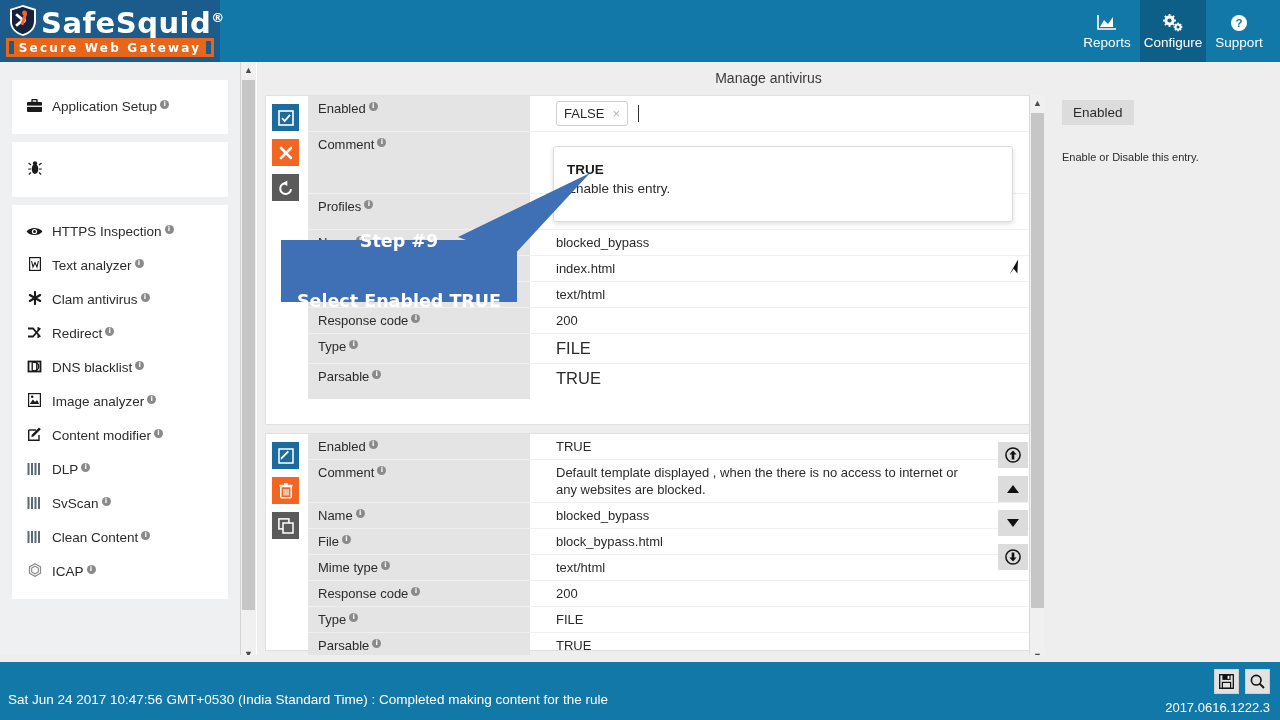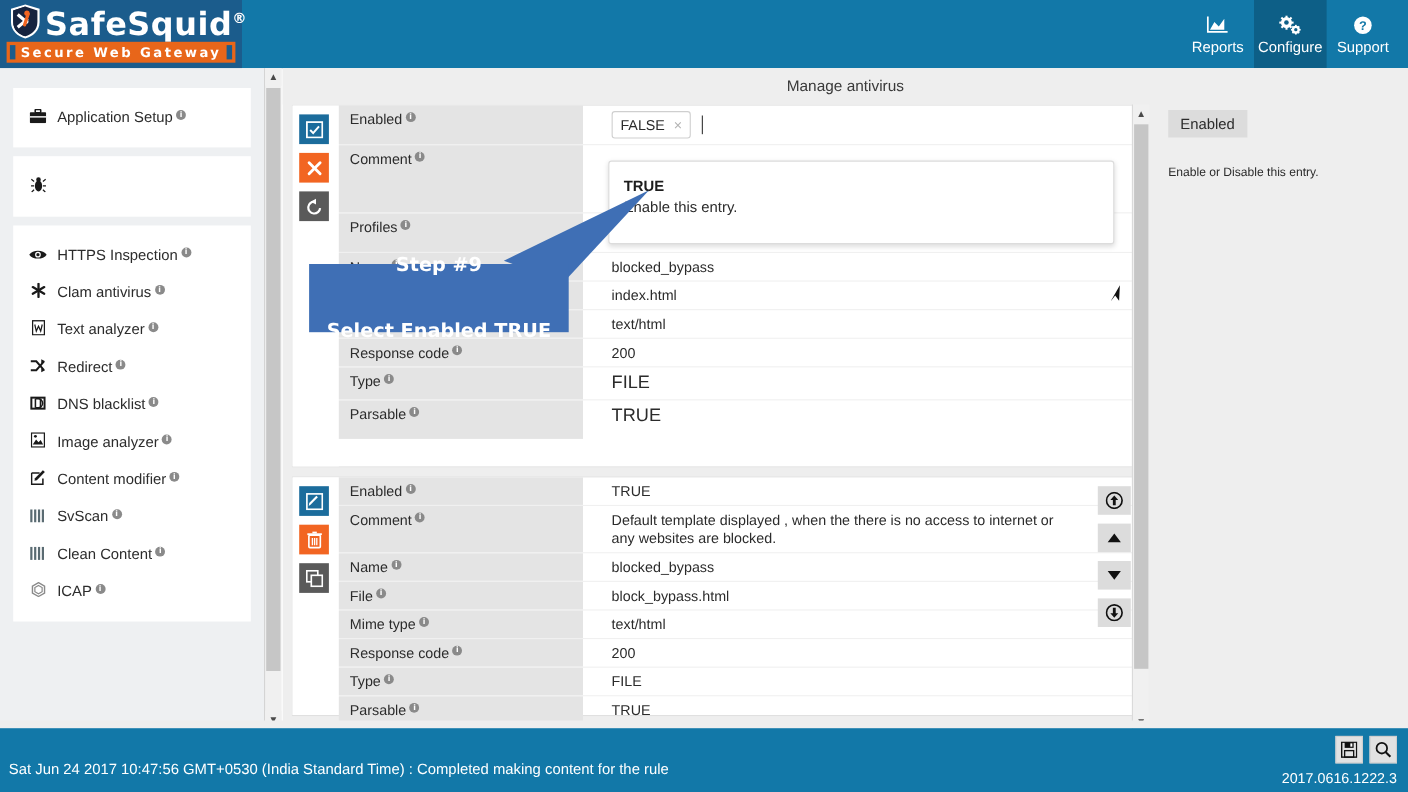--- a/index.html
+++ b/index.html
@@ -338,38 +338,38 @@
           <svg width="17" height="11" viewBox="0 0 17 11">
               <path d="M0.6 5.5 C3.5 0.8 13.5 0.8 16.4 5.5 C13.5 10.2 3.5 10.2 0.6 5.5 Z" fill="#1a1a1a"></path>
               <circle cx="8.5" cy="5.5" r="2.6" fill="#ffffff"></circle>
               <circle cx="8.5" cy="5.5" r="1.5" fill="#1a1a1a"></circle>
             </svg>
         </span>
         <span class="s-lb"><span>HTTPS Inspection</span><span class="info-i">i</span></span>
       </div>
       <div class="side-row">
         <span class="s-ic">
+          <svg width="12" height="14" viewBox="0 0 12 14">
+              <rect x="0.6" y="0.6" width="10.8" height="12.8" fill="none" stroke="#1a1a1a" stroke-width="1.2"></rect>
+              <path d="M2.6 4 L4 10 L6 5.5 L8 10 L9.4 4" stroke="#1a1a1a" stroke-width="1.1" fill="none"></path>
+            </svg>
+        </span>
+        <span class="s-lb"><span>Text analyzer</span><span class="info-i">i</span></span>
+      </div>
+      <div class="side-row">
+        <span class="s-ic">
           <svg width="14" height="14" viewBox="0 0 14 14">
               <g stroke="#1a1a1a" stroke-width="2.1" stroke-linecap="round">
                 <line x1="7" y1="1" x2="7" y2="13"></line>
                 <line x1="1.8" y1="4" x2="12.2" y2="10"></line>
                 <line x1="1.8" y1="10" x2="12.2" y2="4"></line>
               </g>
             </svg>
         </span>
         <span class="s-lb"><span>Clam antivirus</span><span class="info-i">i</span></span>
-      </div>
-      <div class="side-row">
-        <span class="s-ic">
-          <svg width="12" height="14" viewBox="0 0 12 14">
-              <rect x="0.6" y="0.6" width="10.8" height="12.8" fill="none" stroke="#1a1a1a" stroke-width="1.2"></rect>
-              <path d="M2.6 4 L4 10 L6 5.5 L8 10 L9.4 4" stroke="#1a1a1a" stroke-width="1.1" fill="none"></path>
-            </svg>
-        </span>
-        <span class="s-lb"><span>Text analyzer</span><span class="info-i">i</span></span>
       </div>
       <div class="side-row">
         <span class="s-ic">
           <svg width="15" height="13" viewBox="0 0 15 13">
               <g stroke="#1a1a1a" stroke-width="1.8" fill="none">
                 <path d="M1 2.5 L6 2.5 L13 10.5"></path>
                 <path d="M1 10.5 L6 10.5 L13 2.5"></path>
               </g>
               <path d="M10.5 0.7 L14 2.5 L10.5 4.3 Z" fill="#1a1a1a"></path>
               <path d="M10.5 8.7 L14 10.5 L10.5 12.3 Z" fill="#1a1a1a"></path>
@@ -400,20 +400,33 @@
       </div>
       <div class="side-row">
         <span class="s-ic">
           <svg width="14" height="14" viewBox="0 0 14 14">
               <path d="M0.7 3 L0.7 13.3 L11 13.3 L11 8" stroke="#1a1a1a" stroke-width="1.4" fill="none"></path>
               <path d="M0.7 3 L8 3" stroke="#1a1a1a" stroke-width="1.4" fill="none"></path>
               <path d="M5.5 9.5 L12.8 2.2 L11 0.5 L3.8 7.8 L3.3 10 Z" fill="#1a1a1a"></path>
             </svg>
         </span>
         <span class="s-lb"><span>Content modifier</span><span class="info-i">i</span></span>
+      </div>
+      <div class="side-row">
+        <span class="s-ic">
+          <svg width="15" height="12" viewBox="0 0 15 12">
+              <g fill="#5a6b72">
+                <rect x="0.5" y="0" width="2" height="12"></rect>
+                <rect x="4" y="0" width="2" height="12"></rect>
+                <rect x="7.5" y="0" width="2" height="12"></rect>
+                <rect x="11" y="0" width="2" height="12"></rect>
+              </g>
+            </svg>
+        </span>
+        <span class="s-lb"><span>DLP</span><span class="info-i">i</span></span>
       </div>
       <div class="side-row">
         <span class="s-ic">
           <svg width="15" height="12" viewBox="0 0 15 12">
               <g fill="#5a6b72">
                 <rect x="0.5" y="0" width="2" height="12"></rect>
                 <rect x="4" y="0" width="2" height="12"></rect>
                 <rect x="7.5" y="0" width="2" height="12"></rect>
                 <rect x="11" y="0" width="2" height="12"></rect>
               </g>

